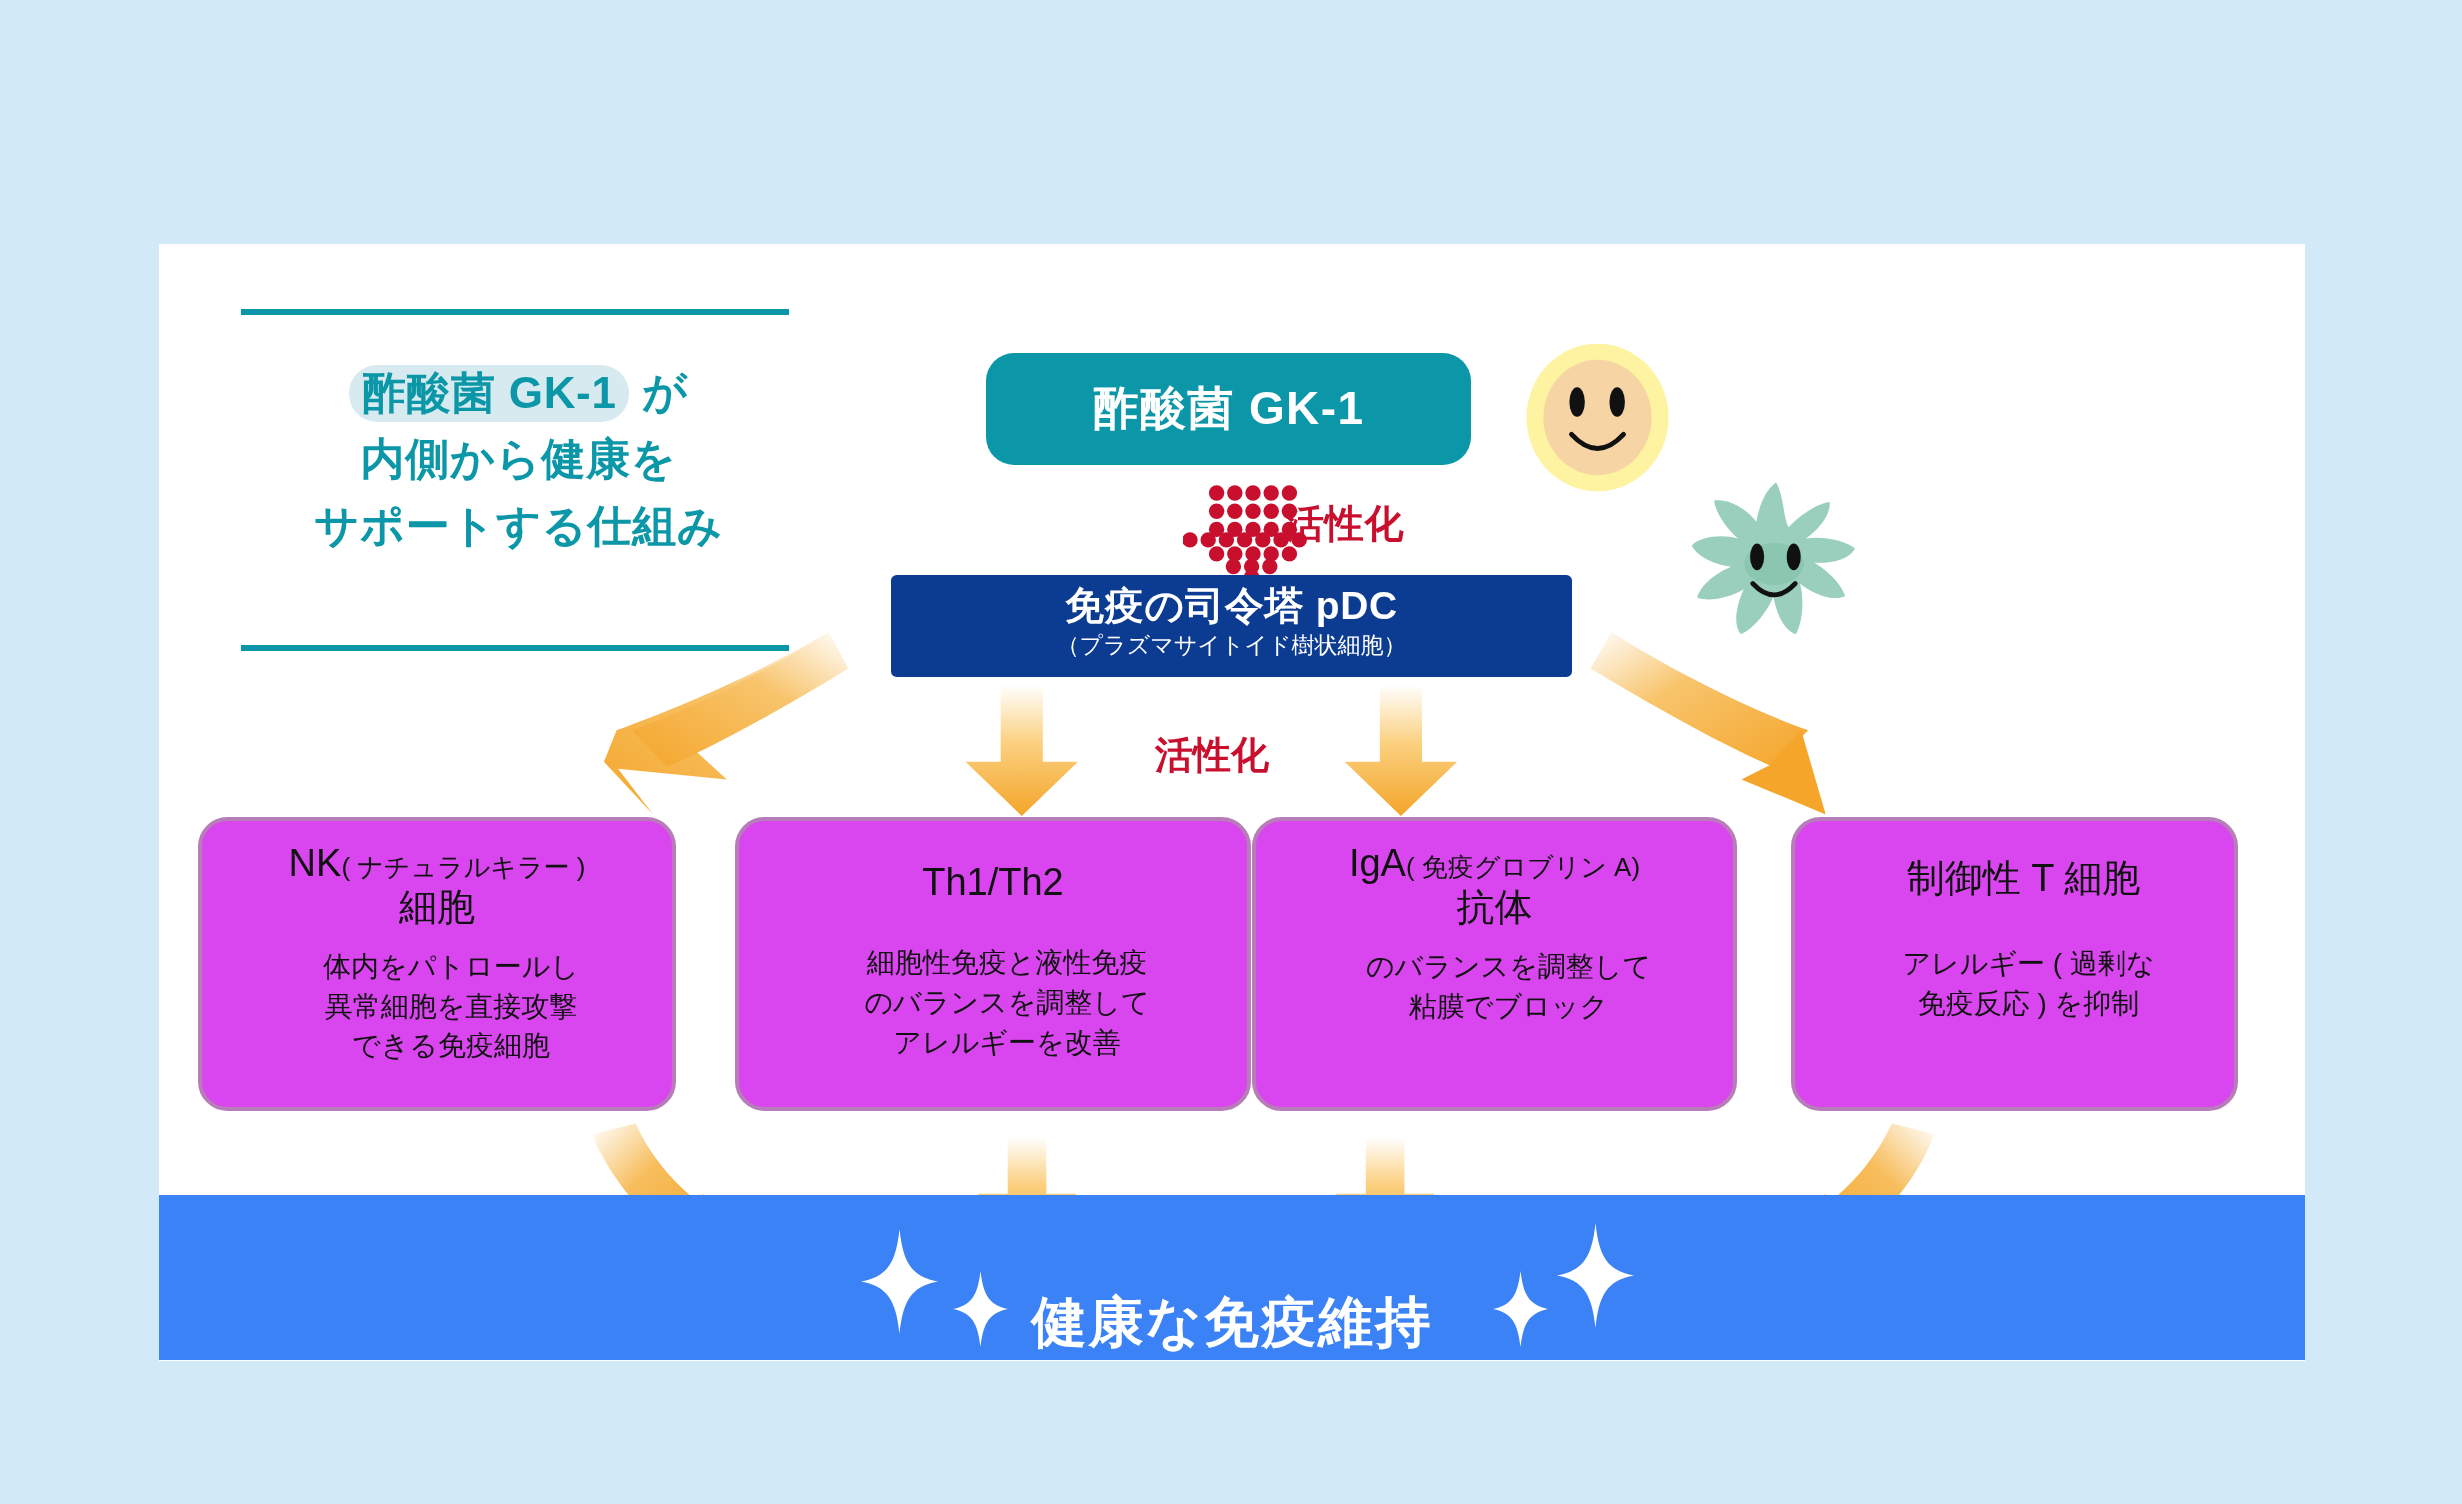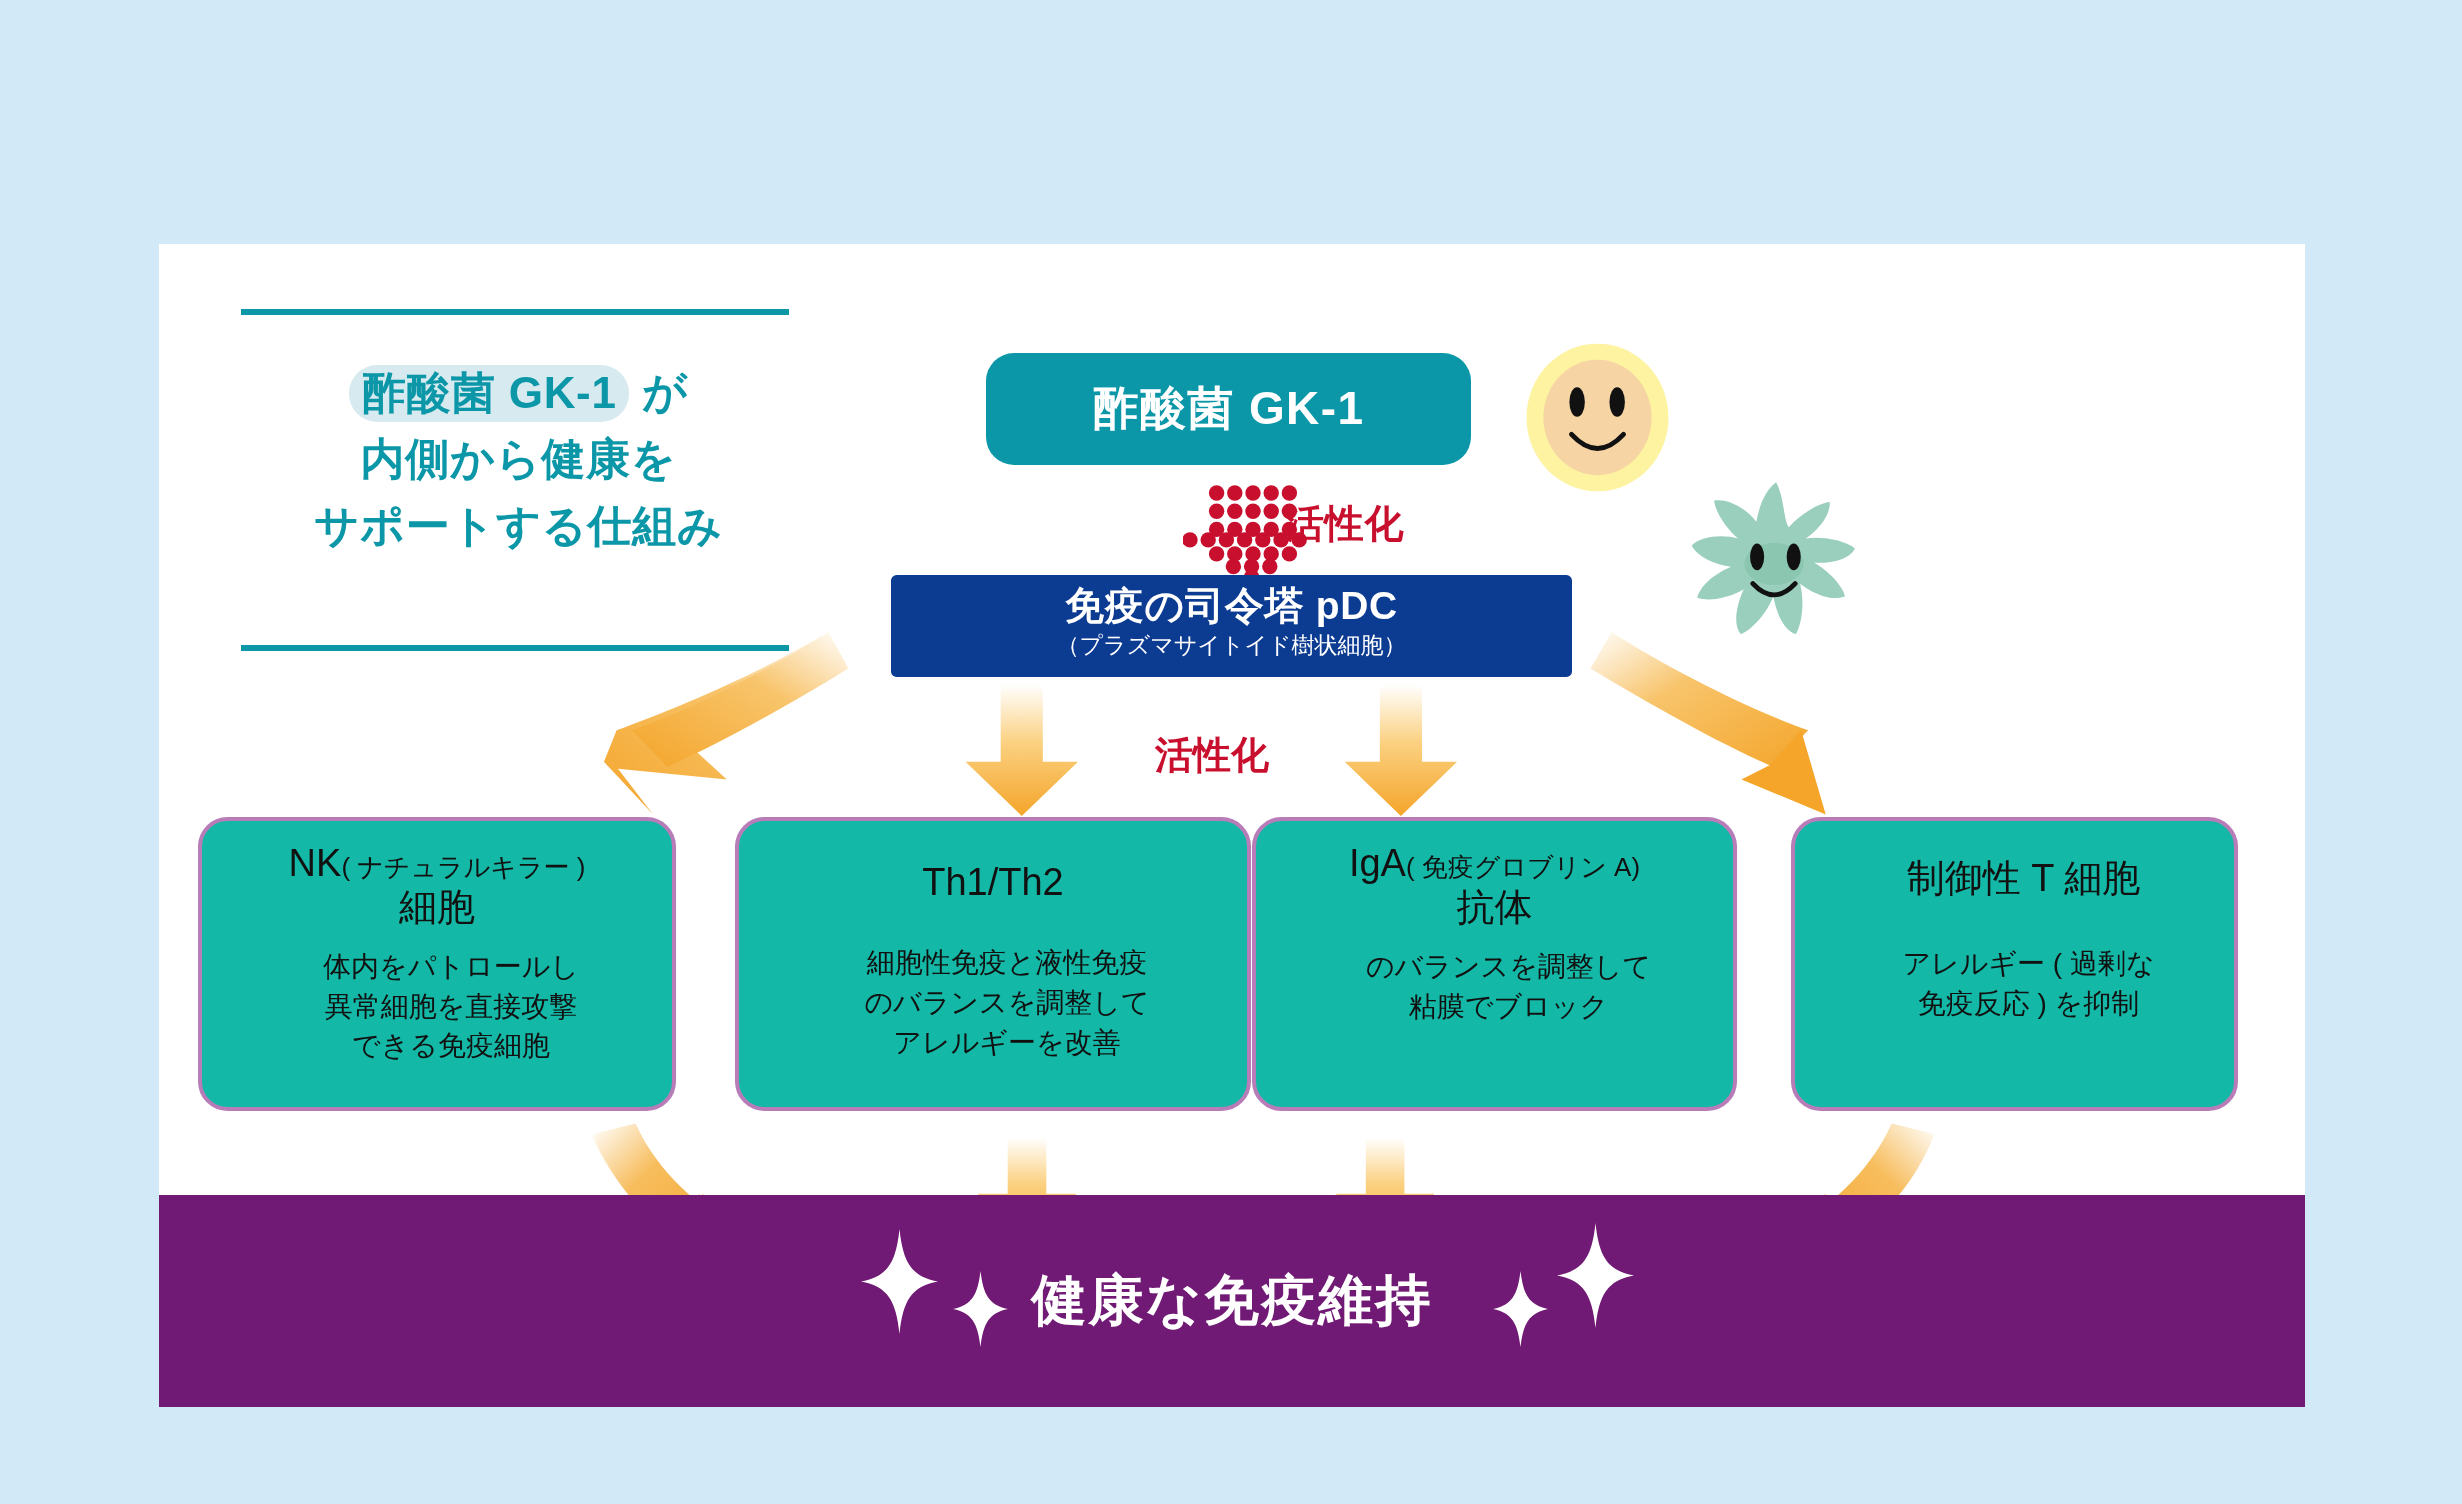--- a/index.html
+++ b/index.html
@@ -78,21 +78,21 @@
   
   .arrows { position:absolute; left:0; top:0; width:2462px; height:1504px; pointer-events:none; }
 
   
   .cards { position:absolute; left:0; top:817px; width:2462px; height:295px; }
   .card {
     position:absolute; top:0;
     height:294px;
     border:4.9px solid #b87cb8;
     border-radius:29.5px;
-    background:#14b8a6;
+    background:#d946ef;
     text-align:center;
     padding-top:19.7px;
   }
   #card-0 { left:198px;  width:478px; }
   #card-1 { left:735px; width:516px; }
   #card-2 { left:1252px; width:485px; }
   #card-3 { left:1791px; width:447px; }
 
   .card-title { color:#111; line-height:1.16; }
   .t-big   { font-size:38px; }
@@ -102,23 +102,23 @@
     font-size:28px; color:#111; line-height:1.42;margin-left:28px;
   }
   #card-1 .card-title { padding-top:19.7px; }
   #card-1 .card-desc  { margin-top:39px; }
   #card-3 .card-title { padding-top:15.5px;margin-left:18px; }
   #card-3 .card-desc  { margin-top:44px; }
 
   
   .banner {
     position:absolute; left:159px; top:1195px;
-    width:2146px; height:212px;
-    background:#701a75;
-    display:flex; align-items:center; justify-content:center;
+    width:2146px; height:165px;
+    background:#3b82f6;
+    display:flex; align-items:flex-end; justify-content:center;
   }
   .banner-text {
     color:#fff; font-size:55px; font-weight:bold;
     letter-spacing:2.1px; position:relative; z-index:3;
   }
   .spark { position:absolute; z-index:2; }
 </style>
 </head>
 <body>
 

